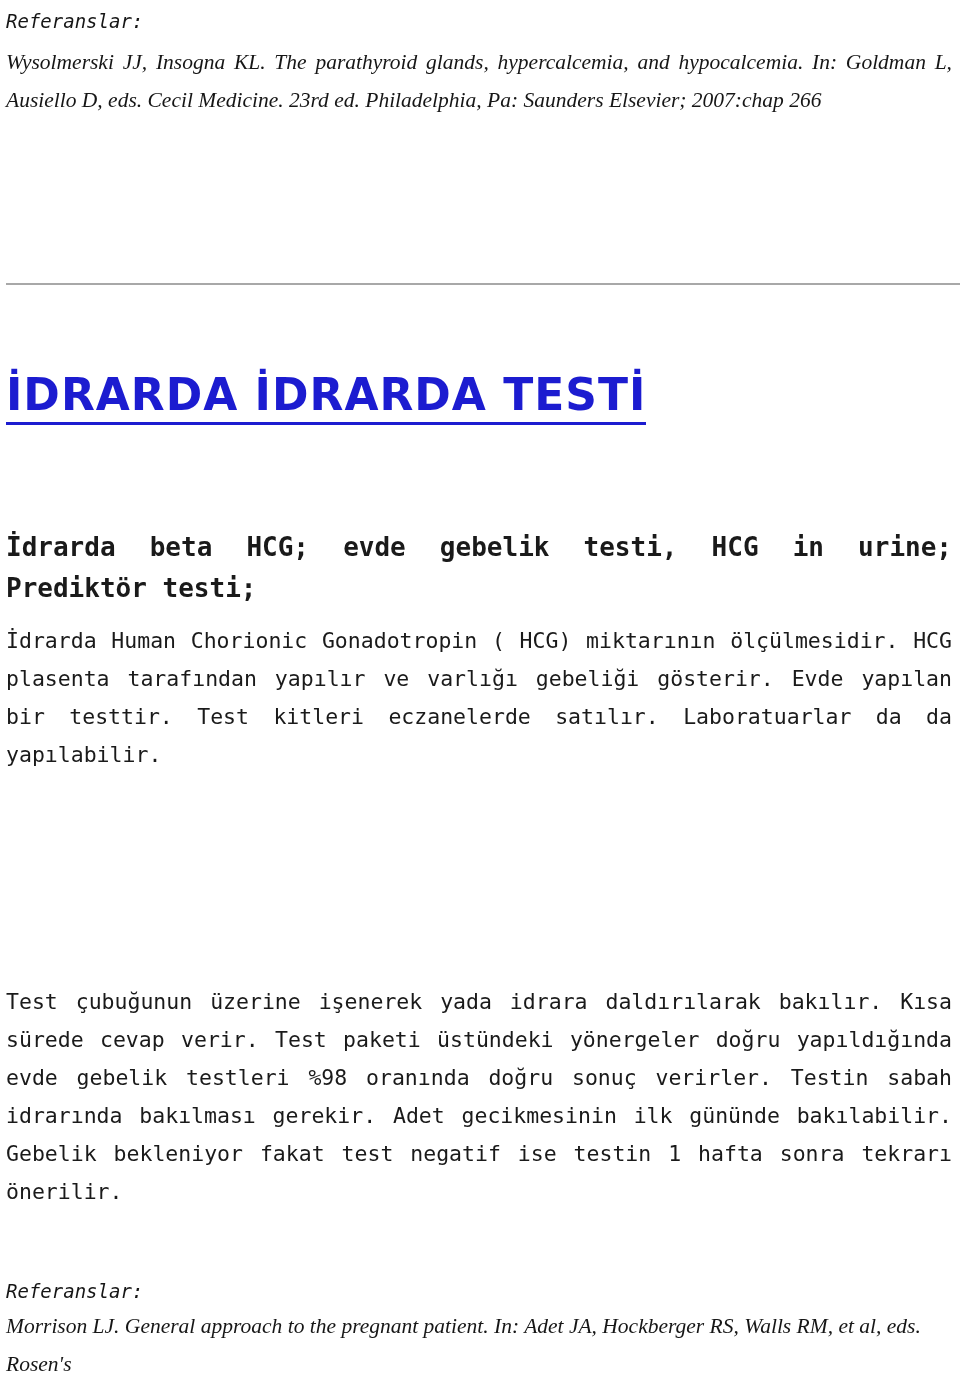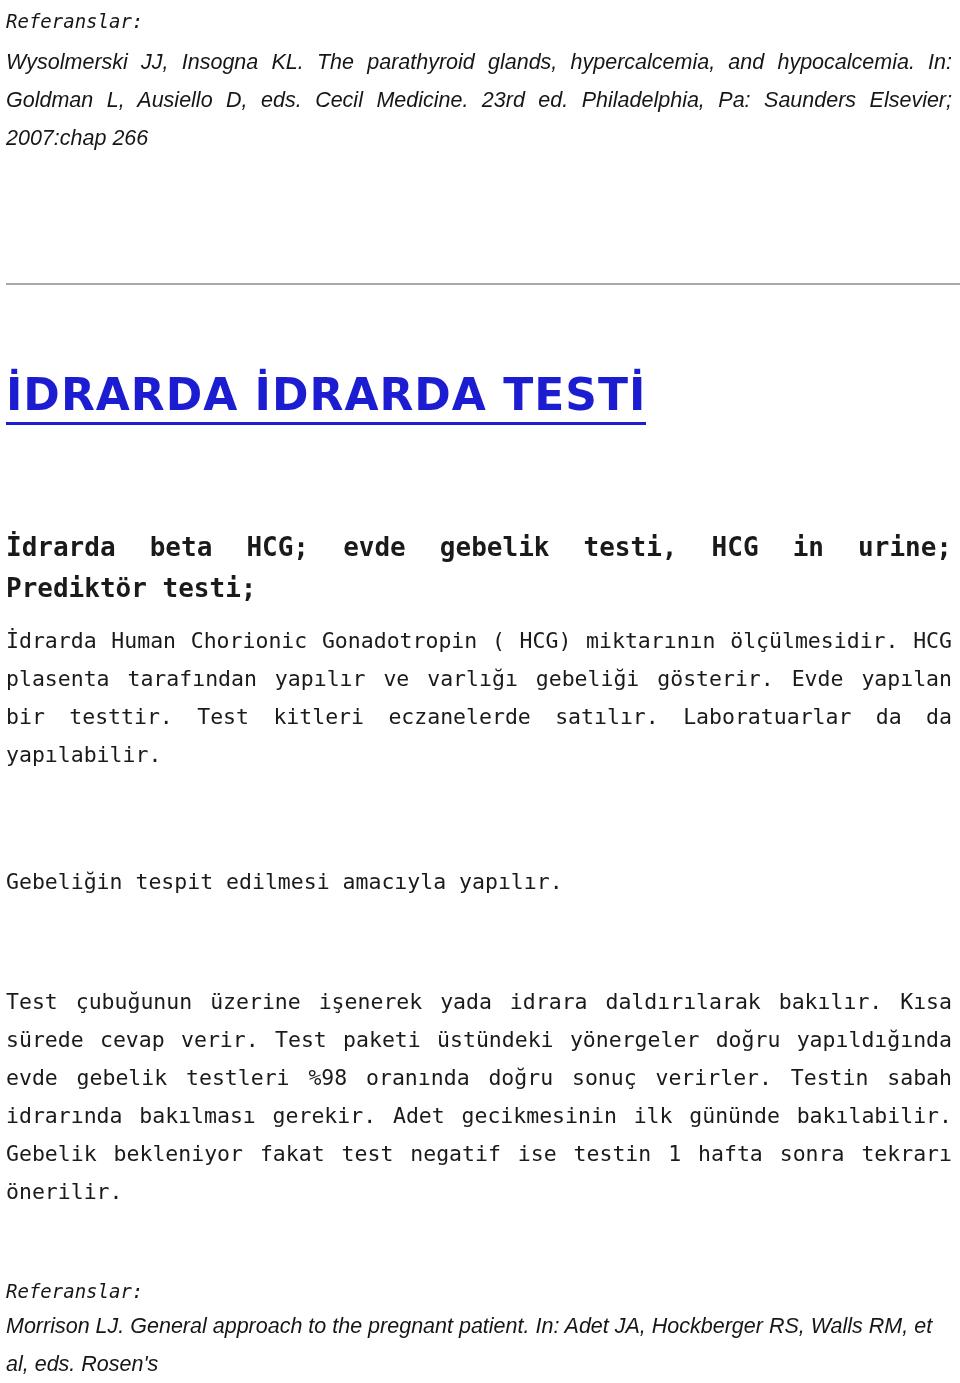--- a/index.html
+++ b/index.html
@@ -30,21 +30,21 @@
   .ref-label {
     font-family: "DejaVu Sans Mono", monospace;
     font-style: italic;
     font-size: 19px;
     line-height: 38px;
     color: #161616;
     white-space: pre;
   }
 
   .ref-body {
-    font-family: Liberation Sans, sans-serif;
+    font-family: Liberation Serif, serif;
     font-style: italic;
     font-size: 21.5px;
     line-height: 38px;
     color: #161616;
     text-align: justify;
     text-justify: inter-character;
   }
   .ref-body.nojust {
     text-align: left;
   }
@@ -131,21 +131,20 @@
 
   <div class="blk" id="title-wrap">
     <span class="main-title">İDRARDA İDRARDA TESTİ</span>
   </div>
 
   <div class="blk subtitle" id="subtitle-block">İdrarda beta HCG; evde gebelik testi, HCG in urine; Prediktör testi;</div>
 
   <div class="blk body-text" id="intro-para">İdrarda Human Chorionic Gonadotropin ( HCG) miktarının ölçülmesidir. HCG plasenta tarafından yapılır ve varlığı gebeliği gösterir. Evde yapılan bir testtir. Test kitleri eczanelerde satılır. Laboratuarlar da da yapılabilir.</div>
 
 
-  <div class="blk body-text left" id="para-1">Gebeliğin tespit edilmesi amacıyla yapılır.</div>
 
 
   <div class="blk body-text" id="para-2">Test çubuğunun üzerine işenerek yada idrara daldırılarak bakılır. Kısa sürede cevap verir. Test paketi üstündeki yönergeler doğru yapıldığında evde gebelik testleri %98 oranında doğru sonuç verirler.  Testin sabah idrarında bakılması gerekir. Adet gecikmesinin ilk gününde bakılabilir. Gebelik bekleniyor fakat test negatif ise testin 1 hafta sonra tekrarı önerilir.</div>
 
   <div class="blk ref-label" id="ref-bot-label">Referanslar:</div>
 
   <div class="blk ref-body nojust" id="ref-bot-body">Morrison LJ. General approach to the pregnant patient. In: Adet JA, Hockberger RS, Walls RM, et al, eds. Rosen's</div>
 
 </div>
 

